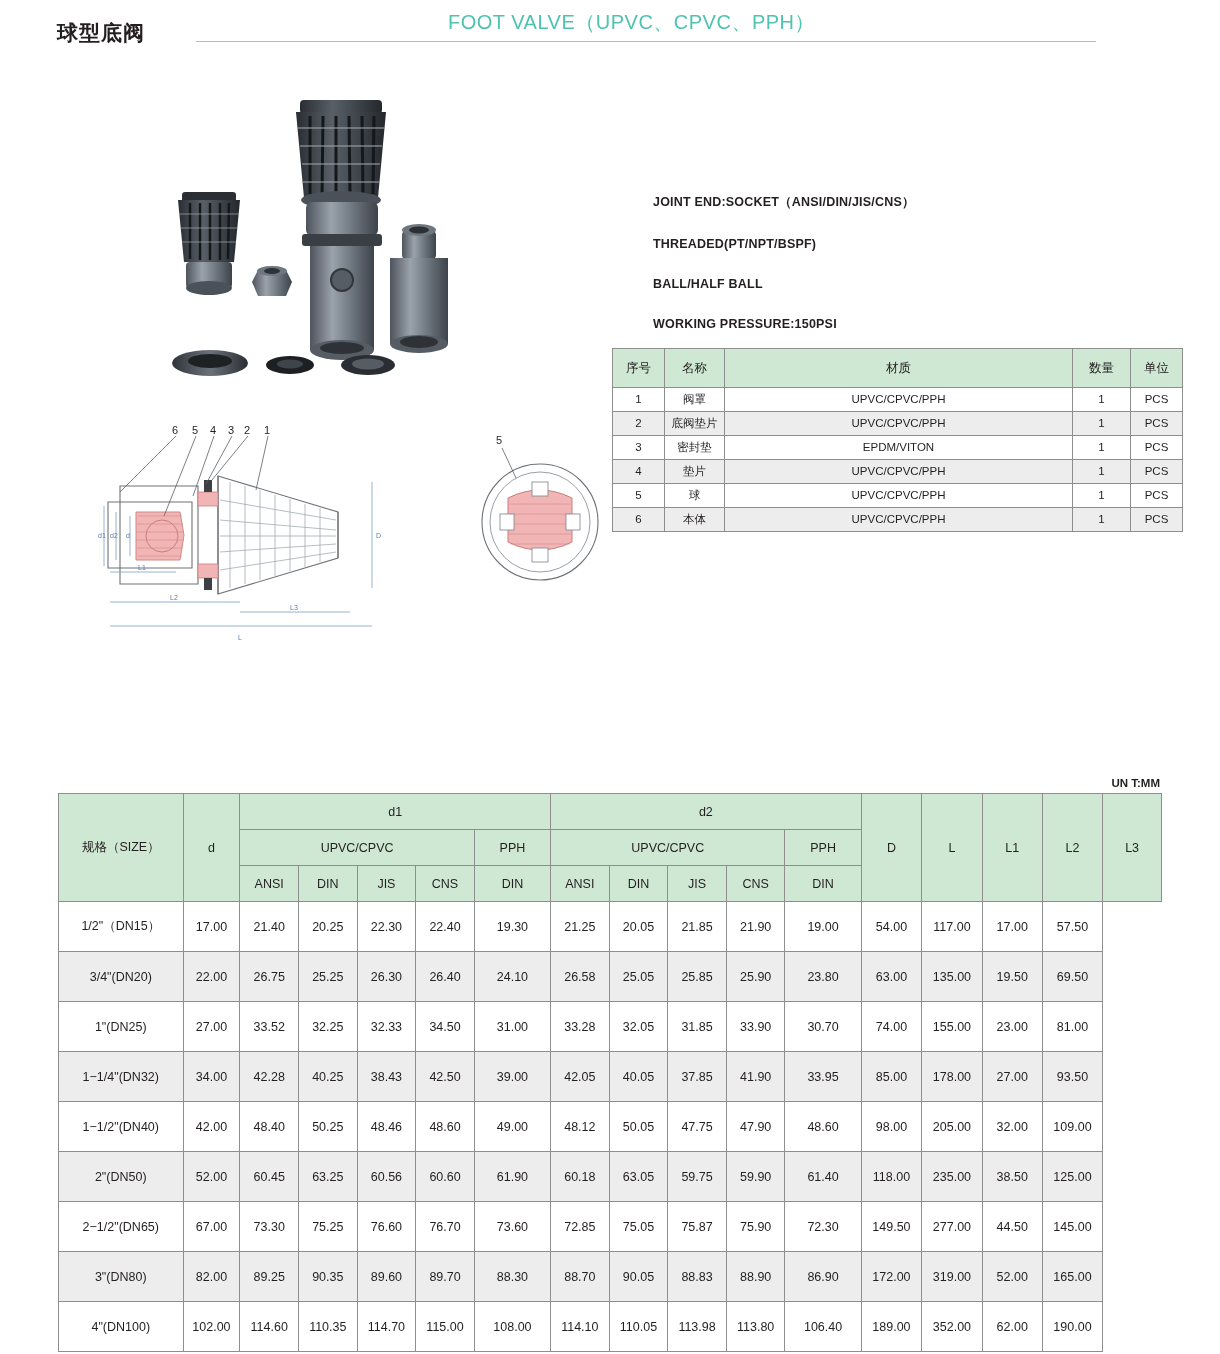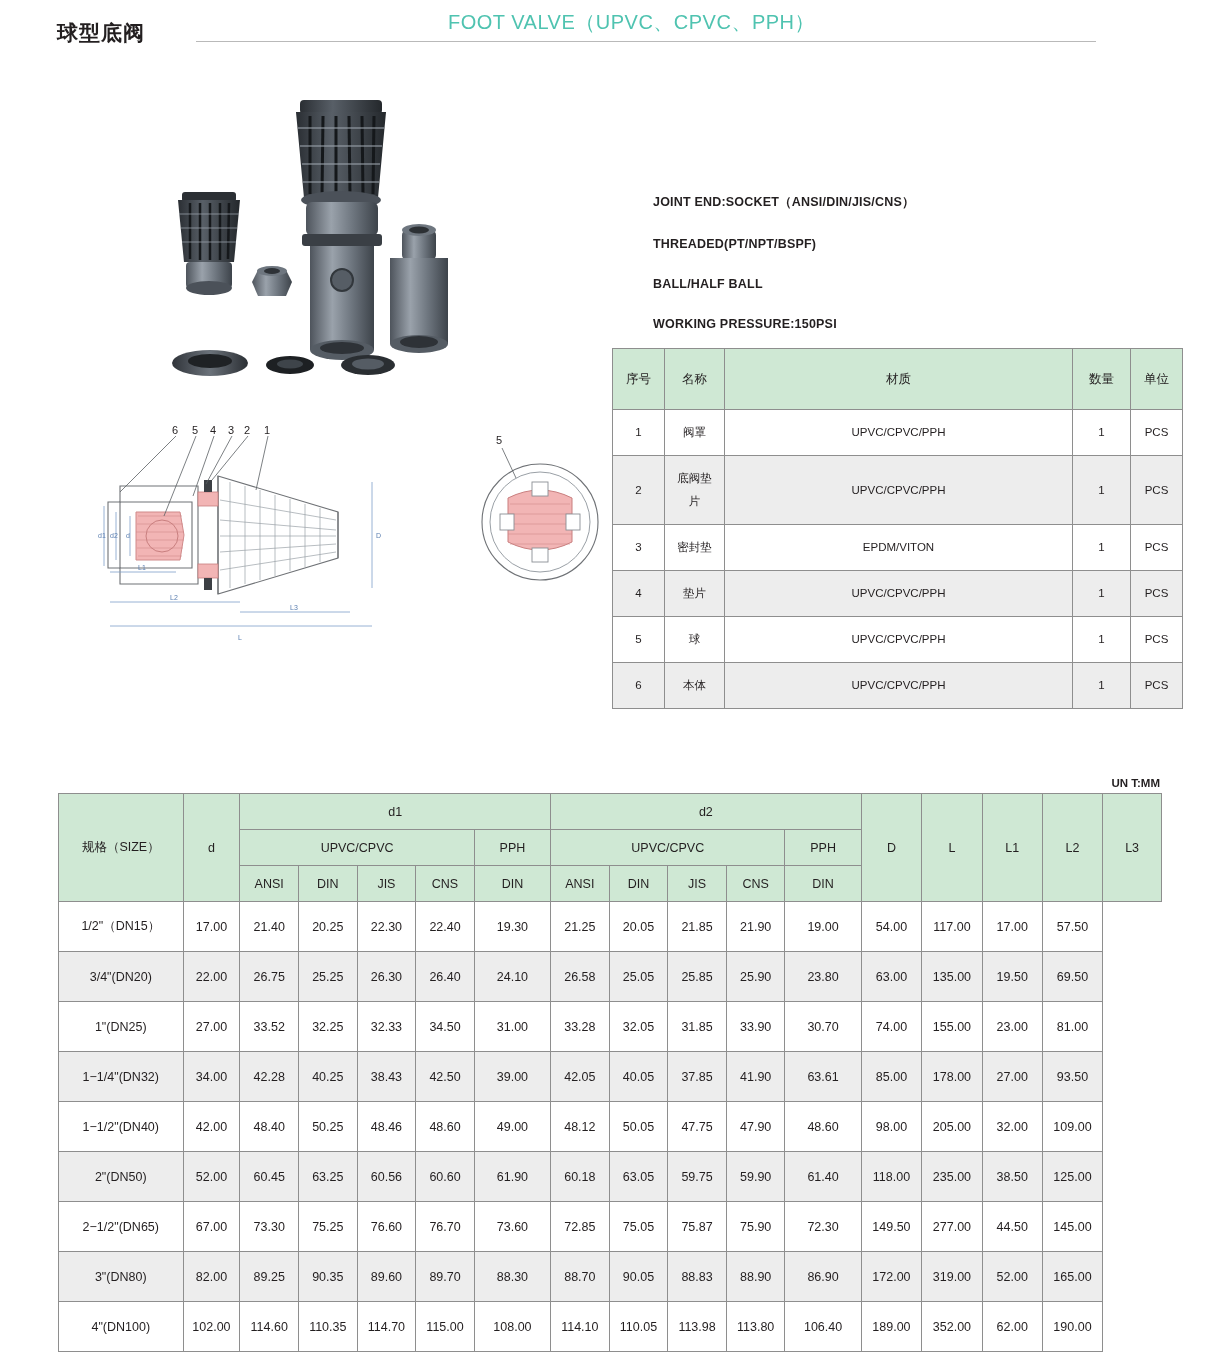--- a/index.html
+++ b/index.html
@@ -86,21 +86,21 @@
   
   .parts-table {
     position: absolute;
     left: 612px; top: 348px;
     border-collapse: collapse;
     font-size: 11.5px;
   }
   .parts-table th, .parts-table td {
     border: 1px solid #8e8e8e;
     text-align: center;
-    padding: 11px;
+    padding: 0;
     height: 23px;
     line-height: 23px;
     color: #231f20;
     font-weight: normal;
   }
   .parts-table thead th {
     background: #cfe8d4;
     height: 38px;
     line-height: 38px;
     font-size: 12.5px;
@@ -519,21 +519,21 @@
       <td>34.00</td>
       <td>42.28</td>
       <td>40.25</td>
       <td>38.43</td>
       <td>42.50</td>
       <td>39.00</td>
       <td>42.05</td>
       <td>40.05</td>
       <td>37.85</td>
       <td>41.90</td>
-      <td>63.61</td>
+      <td>33.95</td>
       <td>85.00</td>
       <td>178.00</td>
       <td>27.00</td>
       <td>93.50</td>
     </tr>
     <tr>
       <td class="spec-cell">1−1/2"(DN40)</td>
       <td>42.00</td>
       <td>48.40</td>
       <td>50.25</td>

